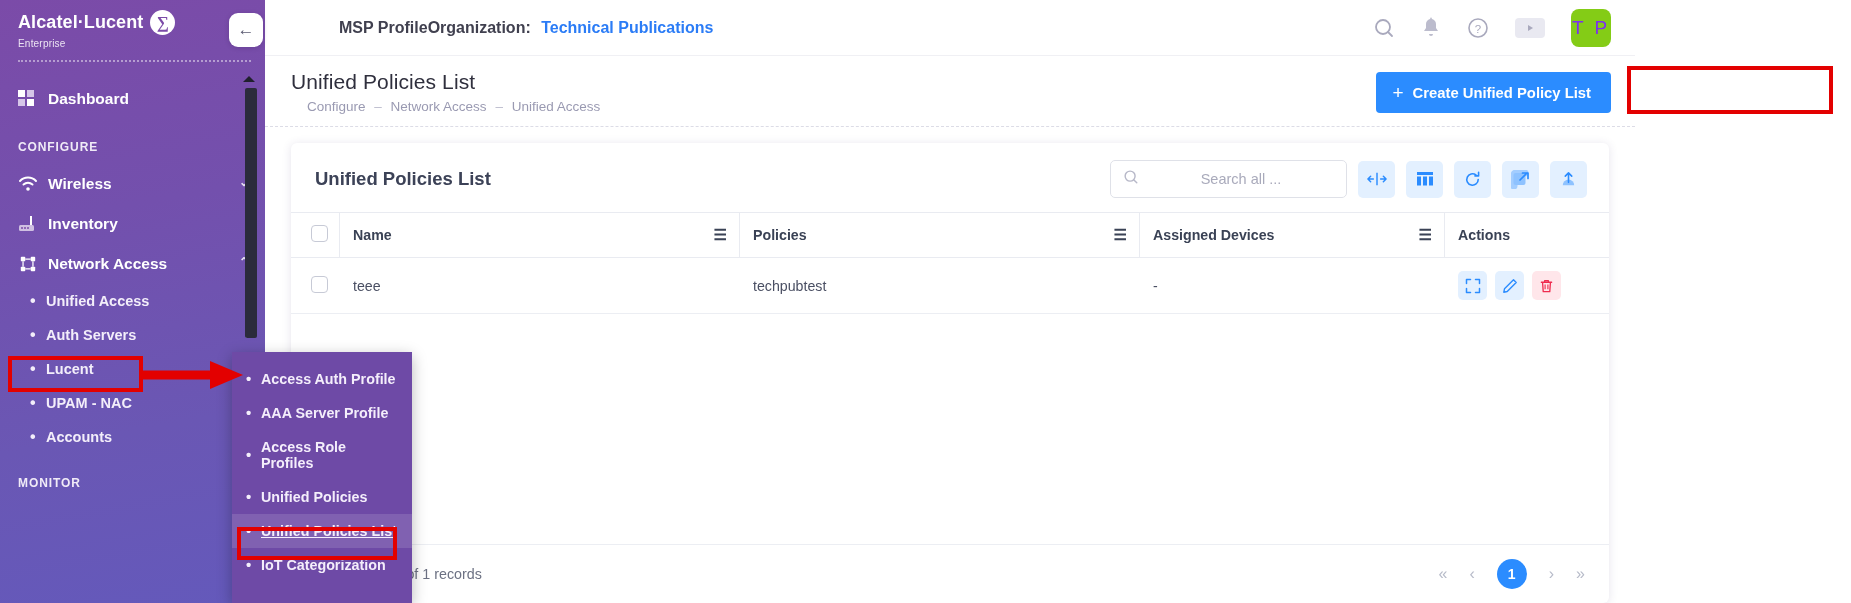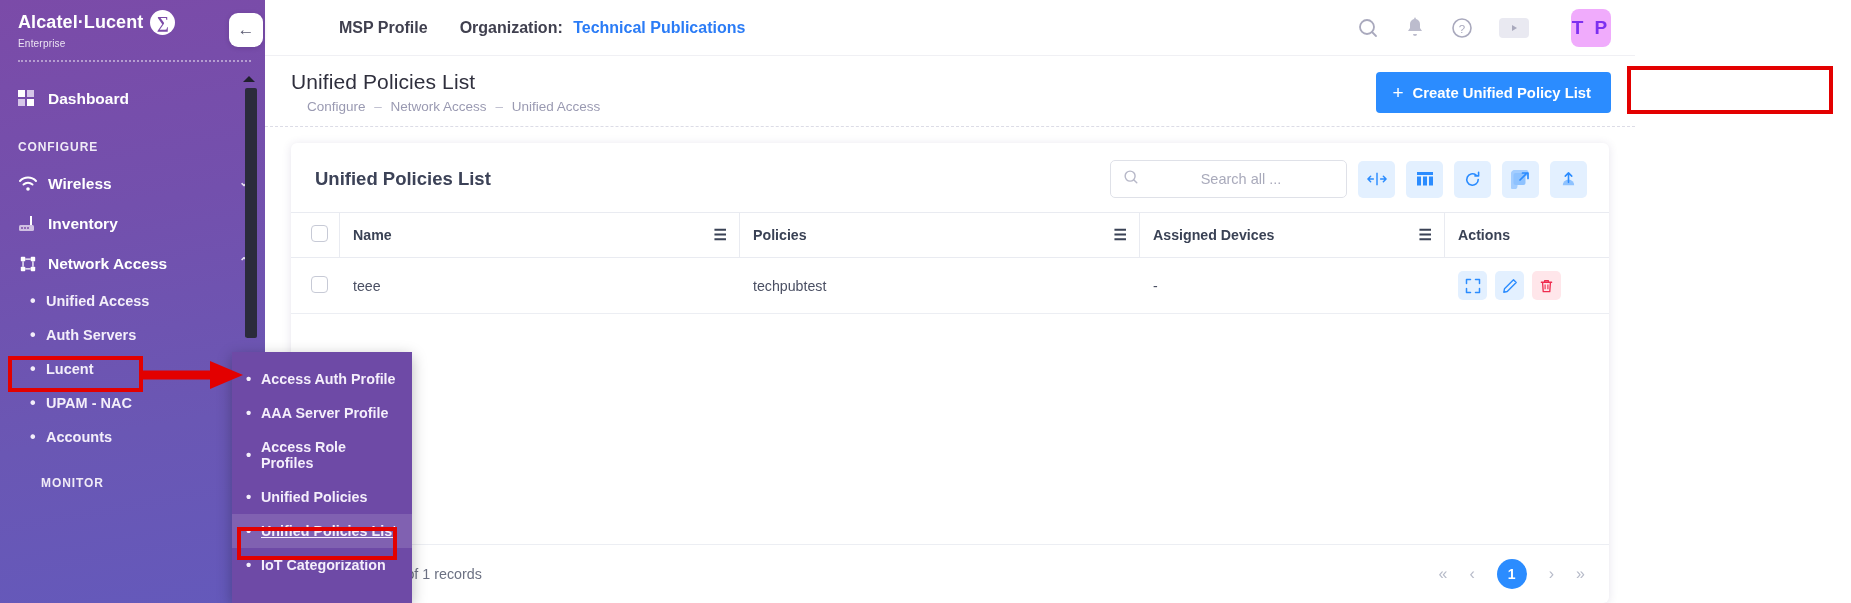--- a/index.html
+++ b/index.html
@@ -121,30 +121,29 @@
   .collapse-btn {
     position: absolute; left: 229px; top: 13px;
     width: 34px; height: 34px; border-radius: 9px;
     background: #fff; box-shadow: 0 1px 5px rgba(40,20,70,.20);
     display:flex; align-items:center; justify-content:center;
     color:#5b5b72; font-size: 17px; z-index: 25; cursor:pointer;
   }
   .msp {
     margin-left: 62px; font-size: 16px; font-weight: bold; color: #40404f;
   }
-  .orgwrap { margin-left: 32px; font-size: 16px; font-weight: bold; color: #40404f; }
+  .orgwrap { font-size: 16px; font-weight: bold; color: #40404f; }
   .orgval { color: #2b7cf6; margin-left: 6px; }
   .top-right { margin-left: auto; display: flex; align-items: center; gap: 26px; }
   .ticon { color: #a9a9bd; cursor: pointer; display:flex; align-items:center; }
   .avatar {
-    width: 40px; height: 38px; border-radius: 8px; background: #f0abfc;
+    width: 40px; height: 38px; border-radius: 8px; background: #84cc16;
     display:flex; align-items:center; justify-content:center;
-    color: #7d2ff0; font-size: 19px; font-weight: 700; letter-spacing: 3px;
+    color: #7d2ff0; font-size: 19px; font-weight: 400; letter-spacing: 3px;
     cursor: pointer;
-    margin-left: 16px;
   }
   .play-btn {
     width: 30px; height: 20px; border-radius: 4px; background: #e9e9f1;
     display:flex;align-items:center;justify-content:center; cursor:pointer;
   }
 
   .pagehead {
     padding: 14px 24px 12px 26px;
     display: flex; align-items: flex-start;
     border-bottom: 1px dashed #dcdce6;
@@ -340,21 +339,21 @@
         <span class="dot">•</span>
         <span class="label">UPAM - NAC</span>
         <span class="chev">›</span>
       </div>
       <div class="sub-item">
         <span class="dot">•</span>
         <span class="label">Accounts</span>
         <span class="chev">›</span>
       </div>
 
-      <div class="nav-section" style="padding-top:22px;margin-left:23px;">MONITOR</div>
+      <div class="nav-section" style="padding-top:22px;">MONITOR</div>
     </nav>
 
     <div class="sb-scroll-arrow"></div>
     <div class="sb-scroll"></div>
   </aside>
 
   <div class="main">
 
     <header class="topbar">
       <div class="msp">MSP Profile</div>

